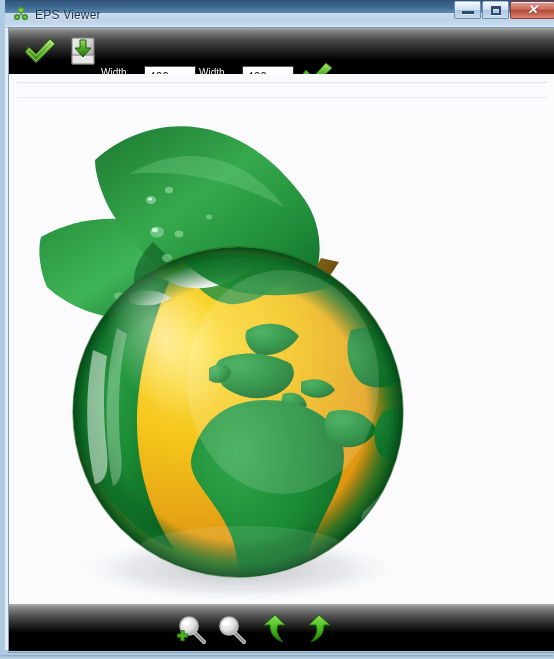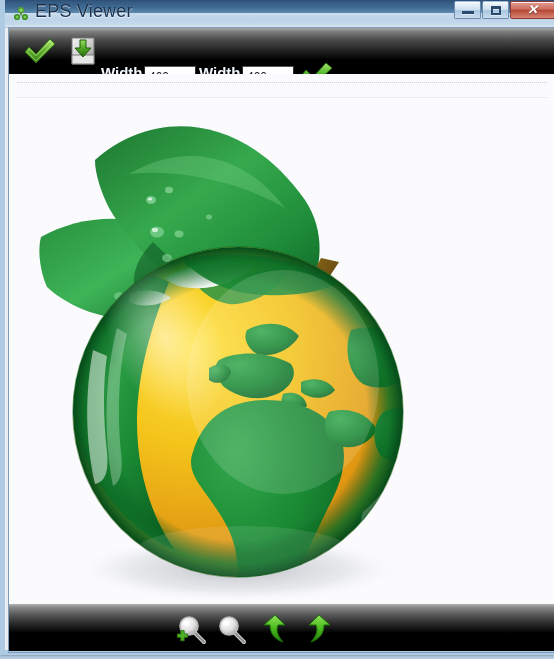--- a/index.html
+++ b/index.html
@@ -62,22 +62,22 @@
     position:absolute; left:0; right:0; bottom:0; height:2px;
     background: linear-gradient(180deg, rgba(255,255,255,.55), rgba(150,180,210,.9));
   }
   .title-icon {
     position: absolute;
     left: 8px; top: 6px;
     width: 16px; height: 16px;
   }
   .title-text {
     position: absolute;
-    left: 30px; top: 1px;
-    font-size: 18px;
+    left: 30px; top: 8px;
+    font-size: 12px;
     color: #19314d;
     text-shadow: 0 1px 1px rgba(255,255,255,0.75);
     letter-spacing: .2px;
     white-space: nowrap;
   }
 
   
   .win-btns {
     position: absolute;
     right: 4px; top: 1px;
@@ -141,22 +141,22 @@
         #4a4a4a 26%,
         #242424 48%,
         #000000 70%,
         #000000 100%);
     overflow: hidden;
   }
   .tb-item { position: absolute; }
 
   .lbl {
     color: #f4f9ff;
-    font-size: 15px;
-    font-weight: bold;
+    font-size: 10px;
+    font-weight: normal;
     text-shadow: 0 1px 2px rgba(0,0,0,.9);
     white-space: nowrap;
   }
   .numfield {
     box-sizing: border-box;
     width: 52px; height: 22px;
     background: #ffffff;
     border: 1px solid #2d2d2d;
     border-top-color: #555;
     color: #1a1a1a;

